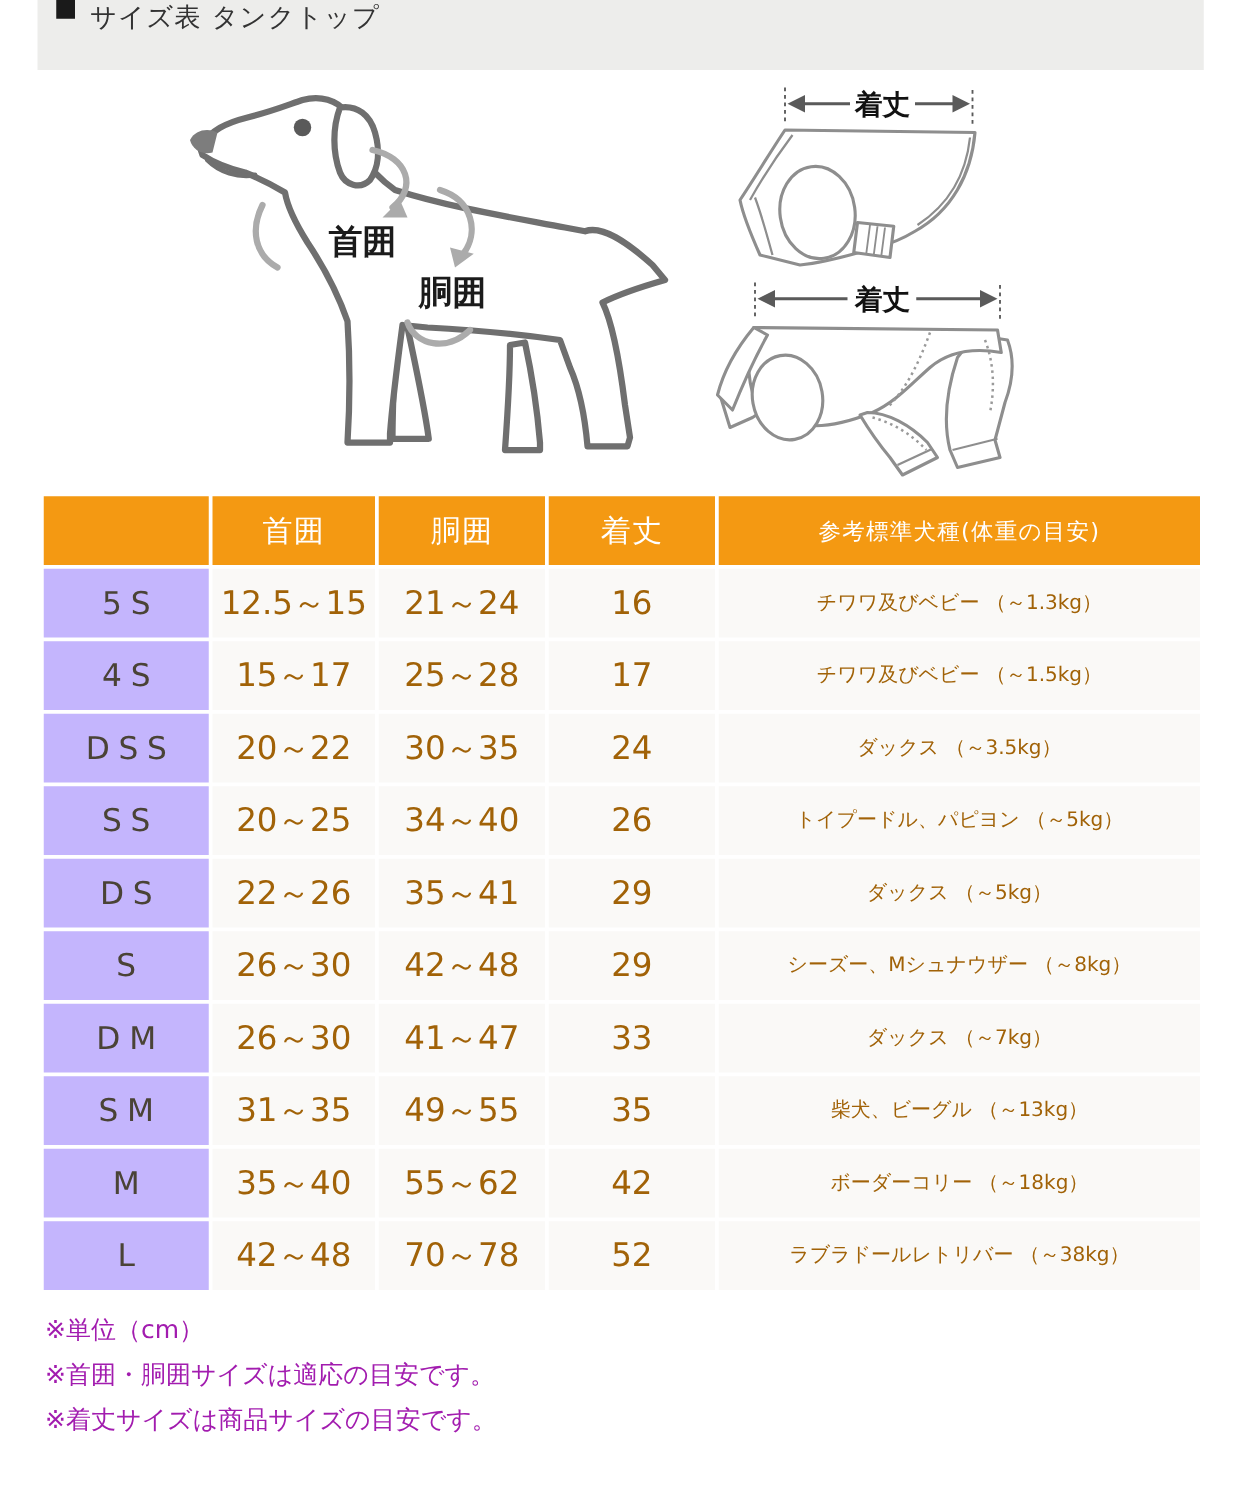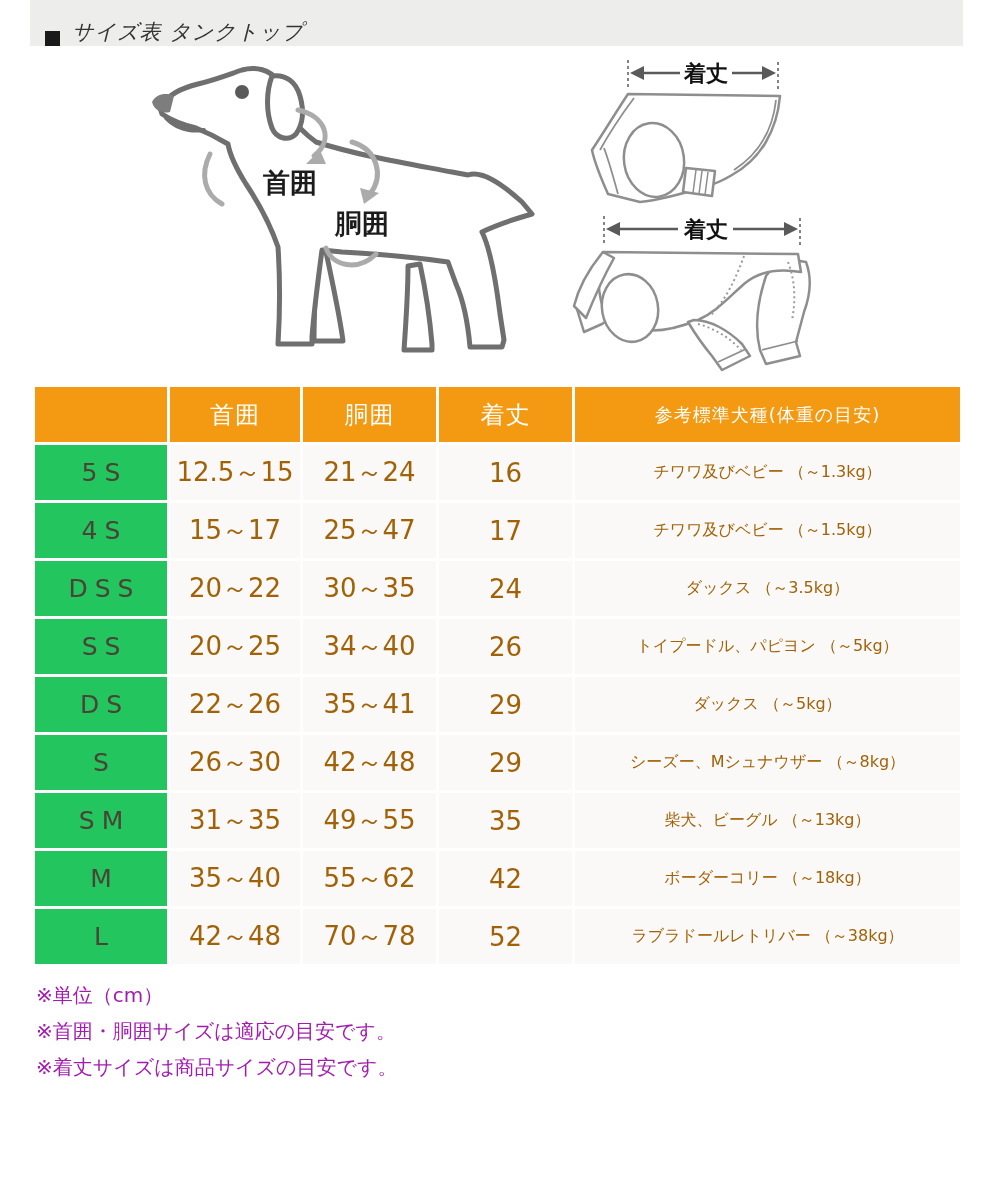--- a/index.html
+++ b/index.html
@@ -6,24 +6,24 @@
   body{
     width:999px;height:1200px;
     background:#ffffff;
     font-family:"DejaVu Sans","Liberation Sans",sans-serif;
     color:#333;
     overflow:hidden;
   }
   
   .title-bar{
     margin:0 0 0 30px;
-    width:933px;height:46px;
+    width:933px;height:56px;
     background:#EDEDEB;
-    display:flex;align-items:flex-end;
-    padding-left:15px;box-sizing:border-box;font-style:italic;
+    display:flex;align-items:flex-start;
+    padding-left:15px;box-sizing:border-box;
   }
   .title-bullet{
     width:15px;height:15px;background:#1a1a1a;
     display:inline-block;margin-right:12px;flex:0 0 auto;
   }
   .title-text{font-size:21px;color:#333;letter-spacing:1px;}
   
   .diagram{position:relative;height:338px;}
   .dog-svg{position:absolute;left:130px;top:6px;}
   .tank-svg{position:absolute;left:552px;top:10px;}
@@ -39,21 +39,21 @@
   table.size-table th,table.size-table td{
     height:55px;padding:0;text-align:center;vertical-align:middle;
     overflow:hidden;white-space:nowrap;
   }
   .size-table thead th{
     background:#F49912;color:#fff;
     font-size:24px;font-weight:normal;letter-spacing:1px;
   }
   .size-table thead th.h-breed{font-size:18px;}
   .size-table tbody th{
-    background:#22c55e;color:#4a4336;
+    background:#c4b5fd;color:#4a4336;
     font-size:25px;font-weight:normal;
     letter-spacing:0.28em;text-indent:0.28em;
   }
   .size-table tbody td{
     background:#FAF9F7;color:#a16207;font-size:26px;
   }
   .size-table tbody td.c-breed{font-size:16px;}
   
   .notes{margin:10px 0 0 36px;}
   .note-line{font-size:20px;color:#a21caf;line-height:1.8;}
@@ -209,21 +209,21 @@
     <th>5S</th>
     <td class="c-num">12.5～15</td>
     <td class="c-num">21～24</td>
     <td class="c-num">16</td>
     <td class="c-breed">チワワ及びベビー （～1.3kg）</td>
   </tr>
 
   <tr>
     <th>4S</th>
     <td class="c-num">15～17</td>
-    <td class="c-num">25～47</td>
+    <td class="c-num">25～28</td>
     <td class="c-num">17</td>
     <td class="c-breed">チワワ及びベビー （～1.5kg）</td>
   </tr>
 
 
   <tr>
     <th>DSS</th>
     <td class="c-num">20～22</td>
     <td class="c-num">30～35</td>
     <td class="c-num">24</td>
@@ -247,20 +247,27 @@
   </tr>
 
   <tr>
     <th>S</th>
     <td class="c-num">26～30</td>
     <td class="c-num">42～48</td>
     <td class="c-num">29</td>
     <td class="c-breed">シーズー、Mシュナウザー （～8kg）</td>
   </tr>
 
+  <tr>
+    <th>DM</th>
+    <td class="c-num">26～30</td>
+    <td class="c-num">41～47</td>
+    <td class="c-num">33</td>
+    <td class="c-breed">ダックス （～7kg）</td>
+  </tr>
 
   <tr>
     <th>SM</th>
     <td class="c-num">31～35</td>
     <td class="c-num">49～55</td>
     <td class="c-num">35</td>
     <td class="c-breed">柴犬、ビーグル （～13kg）</td>
   </tr>
 
   <tr>

